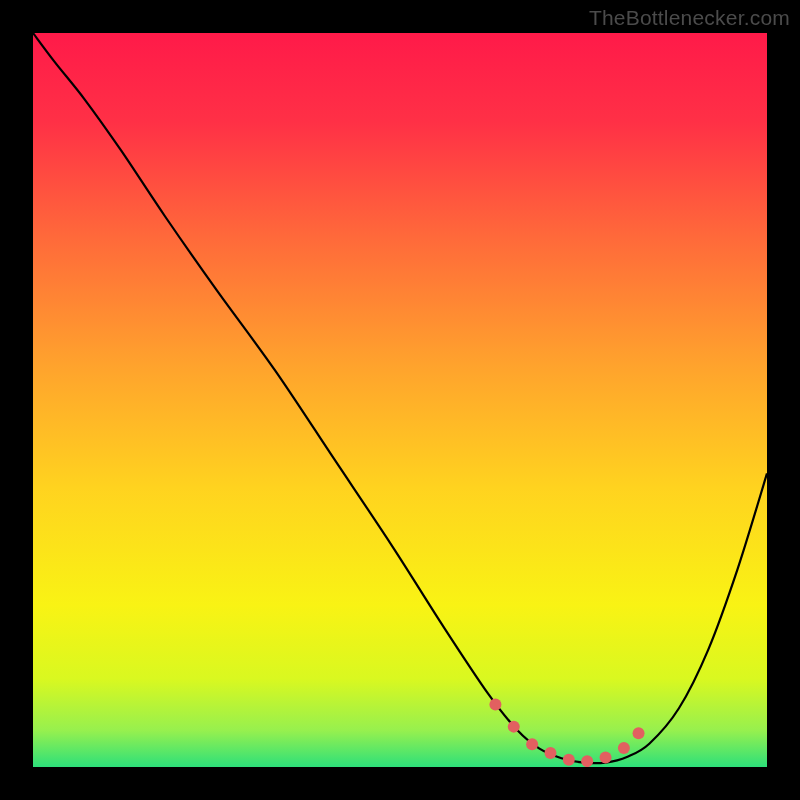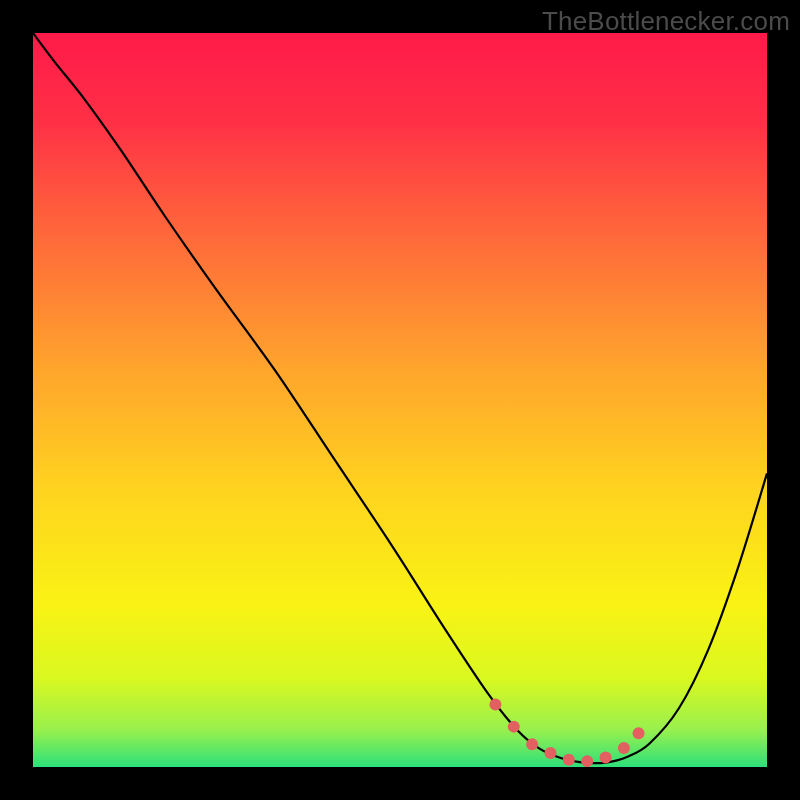--- a/index.html
+++ b/index.html
@@ -14,21 +14,21 @@
   .container {
     position: relative;
     width: 800px;
     height: 800px;
   }
   .watermark {
     position: absolute;
     top: 6px;
     right: 10px;
     color: #4b4b4b;
-    font-size: 26px;
+    font-size: 21px;
     font-weight: 500;
     letter-spacing: 0.2px;
     z-index: 20;
   }
   .plot-outer {
     position: absolute;
     left: 33px;
     top: 33px;
     width: 734px;
     height: 734px;

